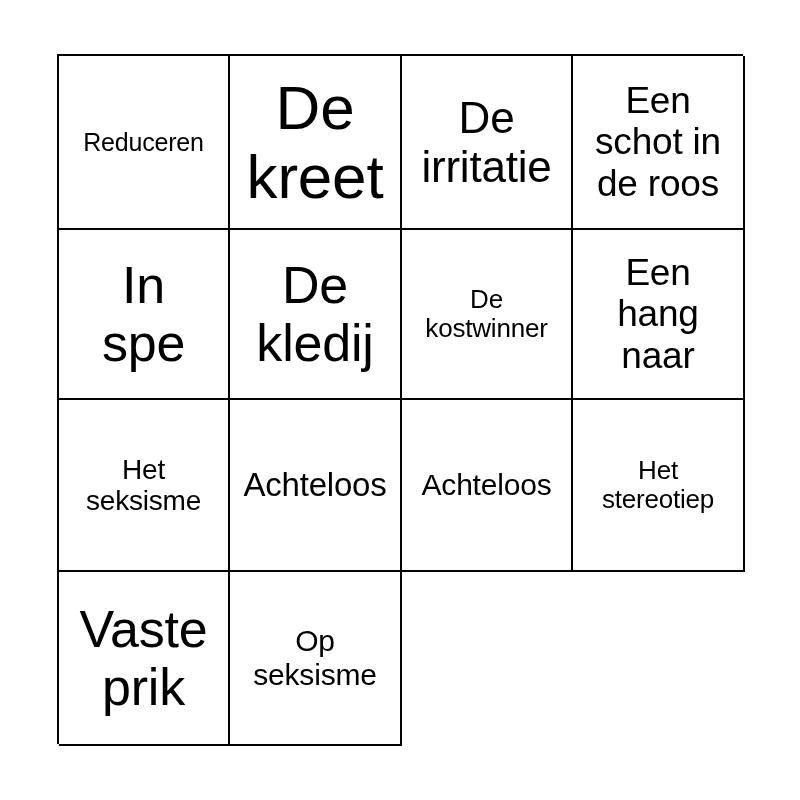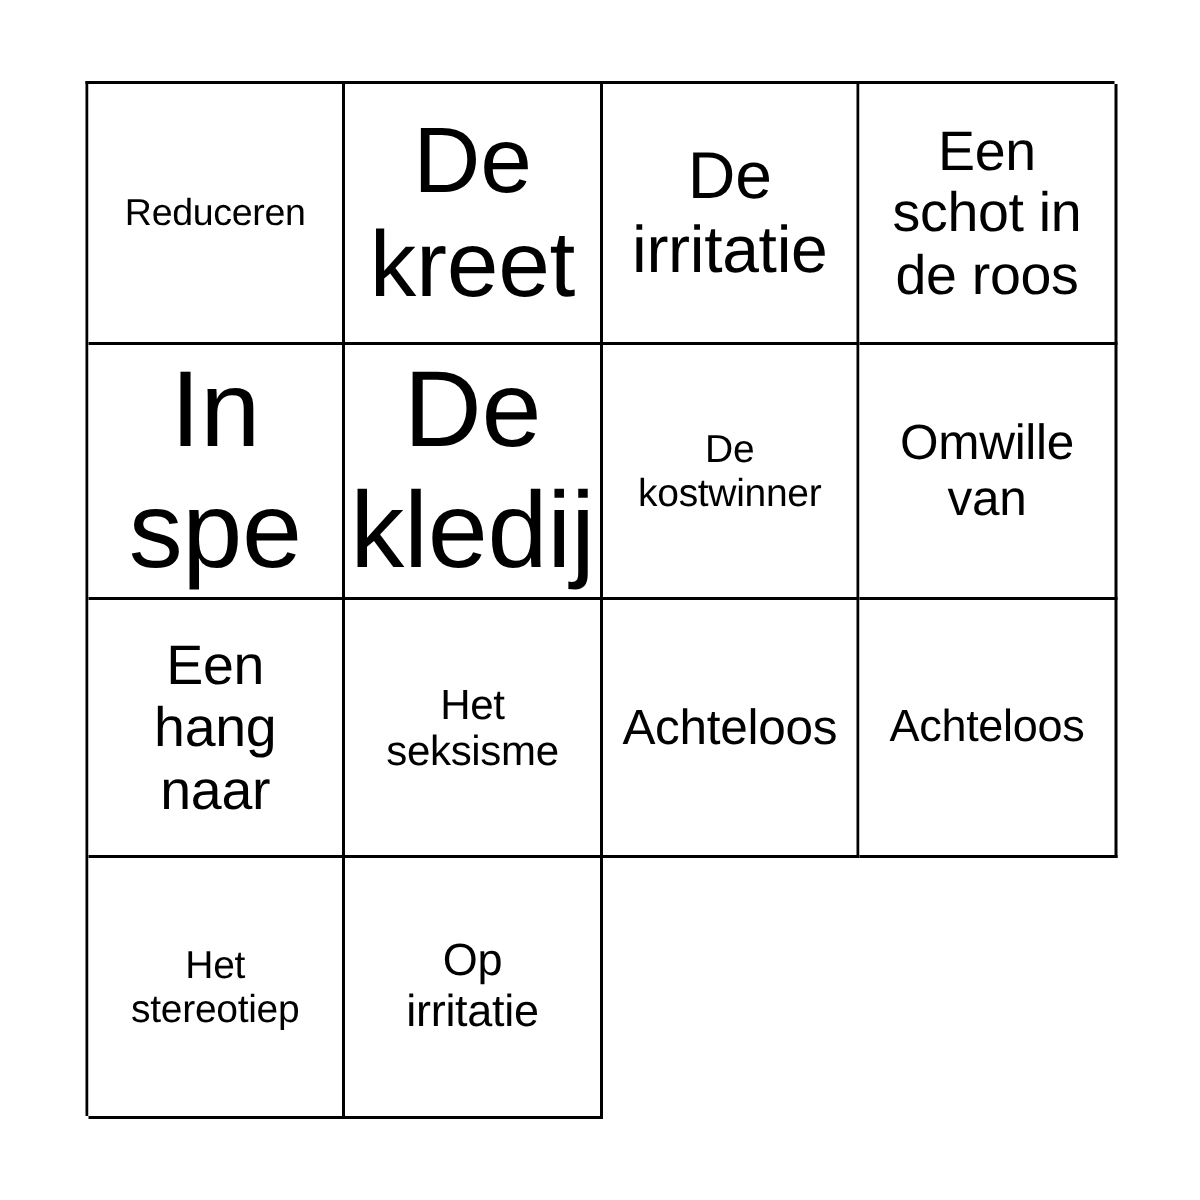--- a/index.html
+++ b/index.html
@@ -48,21 +48,21 @@
   }
   
   .s-xs  { font-size: 25px; }
   .s-sm  { font-size: 26px; }
   .s-smb { font-size: 28px; }
   .s-md  { font-size: 30px; text-align: center; }
   .s-mdb { font-size: 33px; }
   .s-lg  { font-size: 37px; }
   .s-xl  { font-size: 44px; }
   .s-2xl { font-size: 52px; }
-  .s-3xl { font-size: 72px; }
+  .s-3xl { font-size: 52px; }
   .s-4xl { font-size: 62px; }
 </style>
 </head>
 <body>
 
 <div id="bingo-card">
     <div class="bingo-cell">
       <span class="cell-text s-xs">Reduceren</span>
     </div>
     <div class="bingo-cell">
@@ -84,39 +84,39 @@
     </div>
     <div class="bingo-cell">
       <span class="cell-text s-3xl">De
 kledij</span>
     </div>
     <div class="bingo-cell">
       <span class="cell-text s-sm">De
 kostwinner</span>
     </div>
     <div class="bingo-cell">
-      <span class="cell-text s-mdb">Omwille
-van</span>
-    </div>
-    <div class="bingo-cell">
       <span class="cell-text s-lg">Een
 hang
 naar</span>
     </div>
     <div class="bingo-cell">
       <span class="cell-text s-smb">Het
 seksisme</span>
     </div>
     <div class="bingo-cell">
       <span class="cell-text s-mdb">Achteloos</span>
     </div>
     <div class="bingo-cell">
       <span class="cell-text s-md">Achteloos</span>
     </div>
     <div class="bingo-cell">
       <span class="cell-text s-sm">Het
 stereotiep</span>
     </div>
     <div class="bingo-cell">
+      <span class="cell-text s-2xl">Vaste
+prik</span>
+    </div>
+    <div class="bingo-cell">
       <span class="cell-text s-md">Op
-irritatie</span>
+seksisme</span>
     </div>
   </div>
 
 </body></html>

